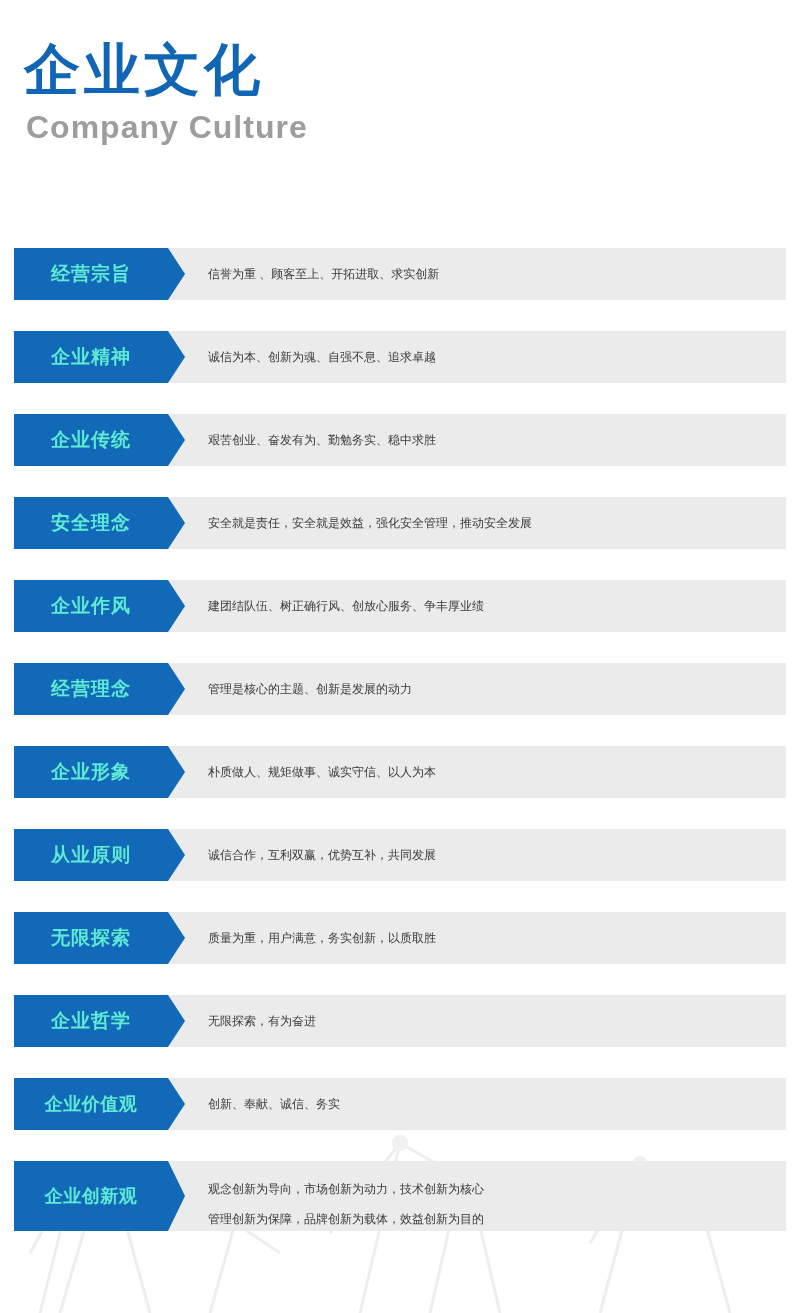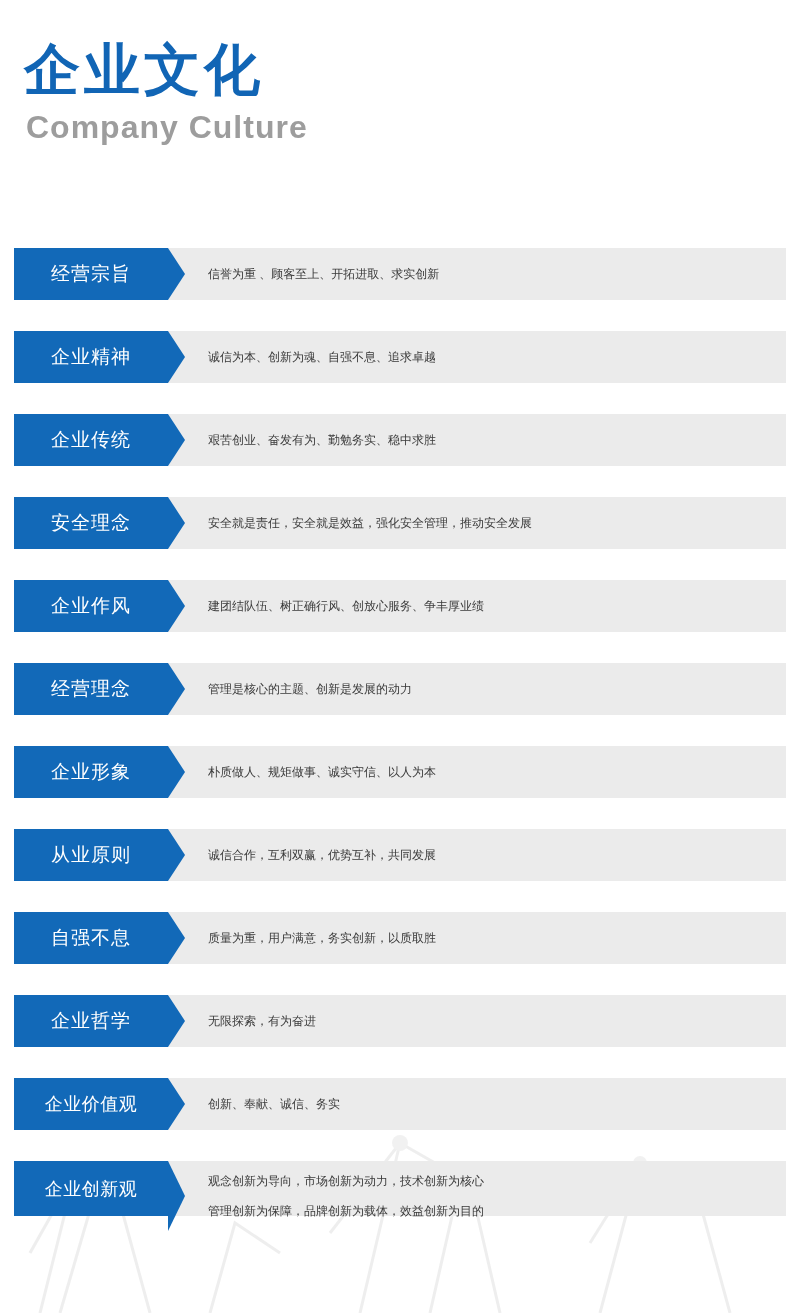--- a/index.html
+++ b/index.html
@@ -63,33 +63,33 @@
   }
 
   .row {
     position: relative;
     height: 52px;
     margin-bottom: 31px;
     display: flex;
     align-items: stretch;
   }
   .row.tall {
-    height: 55px;
+    height: 70px;
     margin-bottom: 0;
     justify-content: center;
   }
 
   .row-label {
     position: relative;
     width: 154px;
     flex: 0 0 154px;
     background: #1269b8;
-    color: #ffffff;
+    color: #5eead4;
     font-size: 19px;
-    font-weight: 400;
+    font-weight: 700;
     letter-spacing: 1px;
     display: flex;
     align-items: center;
     justify-content: center;
     z-index: 3;
   }
   .row-label.narrow-text {
     font-size: 18px;
     letter-spacing: 0.5px;
   }
@@ -213,21 +213,21 @@
     </div>
 
     <div class="row">
       <div class="row-label">从业原则</div>
       <div class="row-body">
         <span class="line">诚信合作，互利双赢，优势互补，共同发展</span>
       </div>
     </div>
 
     <div class="row">
-      <div class="row-label">自强不息</div>
+      <div class="row-label">无限探索</div>
       <div class="row-body">
         <span class="line">质量为重，用户满意，务实创新，以质取胜</span>
       </div>
     </div>
 
     <div class="row">
       <div class="row-label">企业哲学</div>
       <div class="row-body">
         <span class="line">无限探索，有为奋进</span>
       </div>

